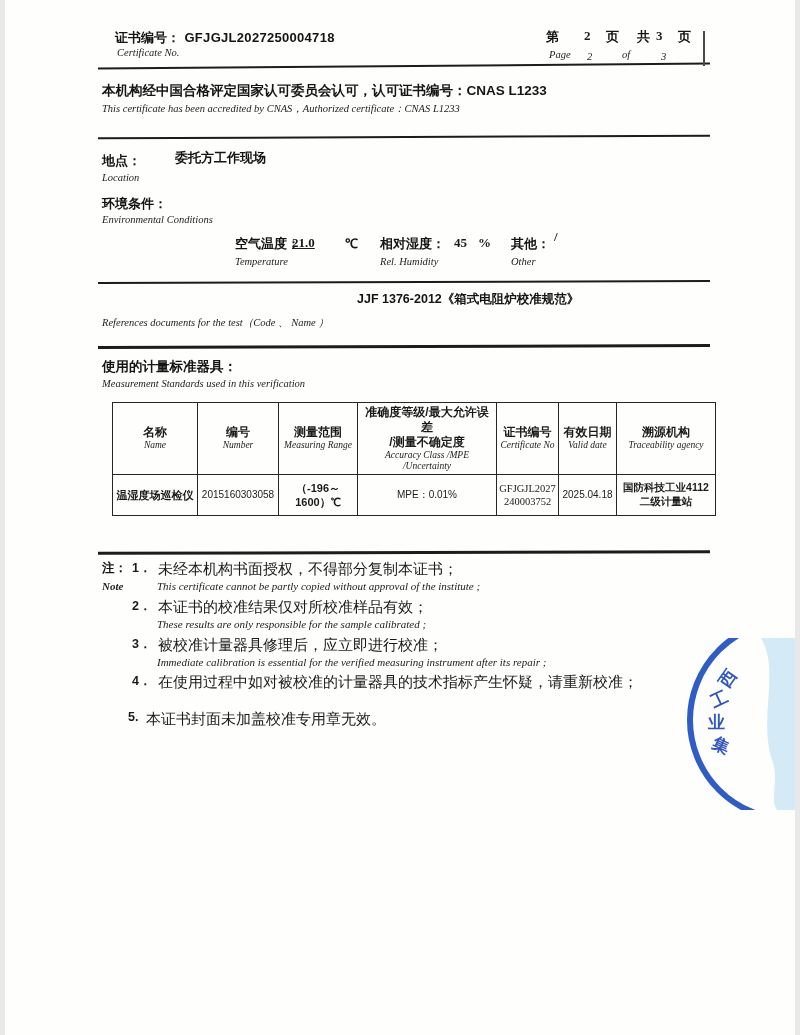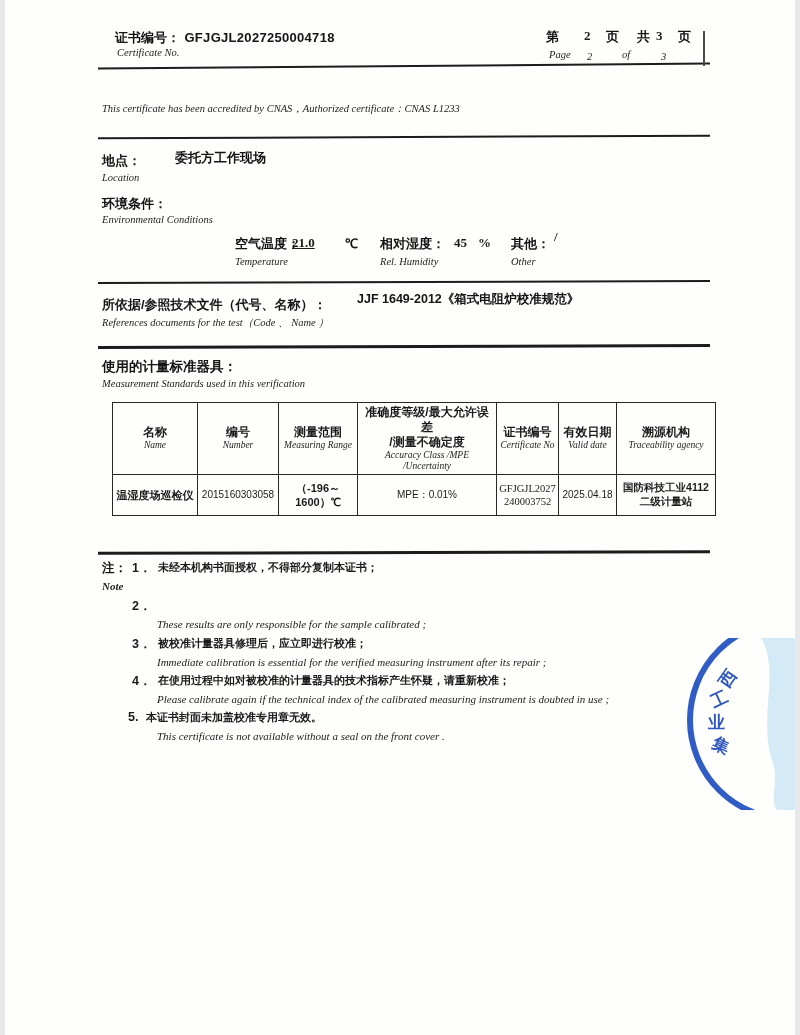--- a/index.html
+++ b/index.html
@@ -27,21 +27,21 @@
   table.std th{height:58px;}
   table.std td{height:36px;}
   .th-zh{font-size:12px;font-weight:600;line-height:1.25;white-space:normal;}
   .th-en{font-family:"Liberation Serif",serif;font-style:italic;font-weight:400;font-size:9.5px;line-height:1.15;white-space:normal;}
   .cell-zh{font-size:11px;font-weight:600;white-space:normal;line-height:1.3;}
   .cell-num{font-family:Liberation Sans, sans-serif;font-size:10px;}
   .cell-break{font-family:"Liberation Serif",serif;font-size:10.5px;word-break:break-all;white-space:normal;line-height:1.25;}
 
   .note-line{position:absolute;display:flex;}
   .note-no{font-size:12.5px;font-weight:600;width:26px;flex:none;}
-  .note-zh-txt{font-size:11px;font-weight:700;white-space:nowrap;}
+  .note-zh-txt{font-size:15px;font-weight:400;white-space:nowrap;}
   .note-en-txt{font-family:"Liberation Serif",serif;font-style:italic;font-size:11px;white-space:nowrap;}
 
   .stamp-wrap{position:absolute;left:660px;top:638px;width:134px;height:172px;overflow:hidden;}
 </style>
 </head>
 <body>
 
 <div class="page">
 
   <div class="abs" style="left:110px;top:28px;">
@@ -57,20 +57,21 @@
   <div class="abs serif f13" style="left:651px;top:28px;font-weight:600;">3</div>
   <div class="abs zh f13" style="left:673px;top:28px;">页</div>
   <div class="abs en f10" style="left:544px;top:49px;">Page</div>
   <div class="abs en f10" style="left:582px;top:51px;">2</div>
   <div class="abs en f10" style="left:617px;top:49px;">of</div>
   <div class="abs en f10" style="left:656px;top:51px;">3</div>
 
   <div class="rule" style="left:93px;top:65px;width:612px;transform:rotate(-0.45deg);"></div>
   <div class="abs" style="left:698px;top:31px;width:1.5px;height:35px;background:#4a4a4a;"></div>
 
+  <div class="abs zh" style="left:97px;top:82px;font-size:13.5px;">本机构经中国合格评定国家认可委员会认可，认可证书编号：CNAS L1233</div>
   <div class="abs en f10" style="left:97px;top:102px;">This certificate has been accredited by CNAS，Authorized certificate：CNAS L1233</div>
   <div class="rule" style="left:93px;top:136px;width:612px;transform:rotate(-0.25deg);"></div>
 
   <div class="abs zh f13" style="left:97px;top:152px;">地点：</div>
   <div class="abs zh f13" style="left:170px;top:149px;font-family:Liberation Mono, monospace;">委托方工作现场</div>
   <div class="abs en f10" style="left:97px;top:172px;font-family:Liberation Serif, serif;">Location</div>
 
   <div class="abs zh f13" style="left:97px;top:195px;">环境条件：</div>
   <div class="abs en f10" style="left:97px;top:214px;">Environmental Conditions</div>
 
@@ -83,22 +84,21 @@
   <div class="abs serif f13" style="left:449px;top:235px;font-weight:600;">45</div>
   <div class="abs serif f13" style="left:473px;top:235px;font-weight:600;">%</div>
   <div class="abs en f10" style="left:375px;top:256px;">Rel. Humidity</div>
 
   <div class="abs zh f13" style="left:506px;top:235px;">其他：</div>
   <div class="abs serif f13" style="left:549px;top:229px;font-weight:600;">/</div>
   <div class="abs en f10" style="left:506px;top:256px;">Other</div>
 
   <div class="rule" style="left:93px;top:281px;width:612px;transform:rotate(-0.2deg);"></div>
 
-  <div class="abs zh f13" style="left:97px;top:296px;">所依据/参照技术文件（代号、名称）：</div>
-  <div class="abs zh" style="left:352px;top:291px;font-size:12.5px;font-weight:600;">JJF 1649-2012《箱式电阻炉校准规范》</div>
+  <div class="abs zh" style="left:352px;top:291px;font-size:12.5px;font-weight:600;">JJF 1376-2012《箱式电阻炉校准规范》</div>
   <div class="abs en f10" style="left:97px;top:316px;">References documents for the test（Code 、 Name ）</div>
   <div class="rule" style="left:93px;top:345px;width:612px;height:2.5px;transform:rotate(-0.2deg);"></div>
 
   <div class="abs zh" style="left:97px;top:358px;font-size:13.5px;text-align:right;">使用的计量标准器具：</div>
   <div class="abs en f10" style="left:97px;top:378px;">Measurement Standards used in this verification</div>
 
   <table class="std">
     <colgroup>
       <col style="width:85px">
         <col style="width:81px">
@@ -156,50 +156,48 @@
 
   <div class="rule" style="left:93px;top:551px;width:612px;height:2.5px;transform:rotate(-0.15deg);"></div>
 
   <div class="abs zh" style="left:97px;top:560px;font-size:12.5px;">注：</div>
   <div class="abs en" style="left:97px;top:580px;font-size:11px;font-weight:600;">Note</div>
 
   <div class="note-line" style="left:127px;top:560px;">
     <span class="note-no">1．</span>
     <span class="note-zh-txt">未经本机构书面授权，不得部分复制本证书；</span>
   </div>
+  <div class="note-line" style="left:152px;top:580px;">
+    <span class="note-en-txt">This certificate cannot be partly copied without approval of the institute ;</span>
+  </div>
 
   <div class="note-line" style="left:127px;top:598px;">
     <span class="note-no">2．</span>
+    <span class="note-zh-txt">本证书的校准结果仅对所校准样品有效；</span>
   </div>
   <div class="note-line" style="left:152px;top:618px;">
     <span class="note-en-txt">These results are only responsible for the sample calibrated ;</span>
   </div>
 
   <div class="note-line" style="left:127px;top:636px;">
     <span class="note-no">3．</span>
     <span class="note-zh-txt">被校准计量器具修理后，应立即进行校准；</span>
   </div>
   <div class="note-line" style="left:152px;top:656px;">
     <span class="note-en-txt">Immediate calibration is essential for the verified measuring instrument after its repair ;</span>
   </div>
 
   <div class="note-line" style="left:127px;top:673px;">
     <span class="note-no">4．</span>
     <span class="note-zh-txt">在使用过程中如对被校准的计量器具的技术指标产生怀疑，请重新校准；</span>
   </div>
-  <div class="note-line" style="left:152px;top:693px;">
-    <span class="note-en-txt">Please calibrate again if the technical index of the calibrated measuring instrument is doubted in use ;</span>
-  </div>
 
   <div class="note-line" style="left:123px;top:710px;">
     <span class="note-no" style="width:18px;">5.</span>
     <span class="note-zh-txt">本证书封面未加盖校准专用章无效。</span>
-  </div>
-  <div class="note-line" style="left:152px;top:730px;">
-    <span class="note-en-txt">This certificate is not available without a seal on the front cover .</span>
   </div>
 
   <div class="stamp-wrap">
     <svg width="134" height="172" viewBox="0 0 134 172">
       <path d="M96,0 C116,35 92,80 108,125 C114,145 104,160 112,172 L134,172 L134,0 Z" opacity="0.75" fill="#c6e4f4"></path>
       <circle cx="124" cy="82" r="99" fill="none" stroke-width="6" opacity="0.92" stroke="#1d4fc0"></circle>
       <text x="56" y="50" font-size="17" font-weight="bold" opacity="0.9" transform="rotate(-55 60 44)" fill="#1a45b8">西</text>
       <text x="46" y="68" font-size="17" font-weight="bold" opacity="0.9" transform="rotate(-25 52 62)" fill="#1a45b8">工</text>
       <text x="43" y="90" font-size="17" font-weight="bold" opacity="0.9" transform="rotate(0 51 84)" fill="#1a45b8">业</text>
       <text x="48" y="112" font-size="17" font-weight="bold" opacity="0.9" transform="rotate(25 54 106)" fill="#1a45b8">集</text>

